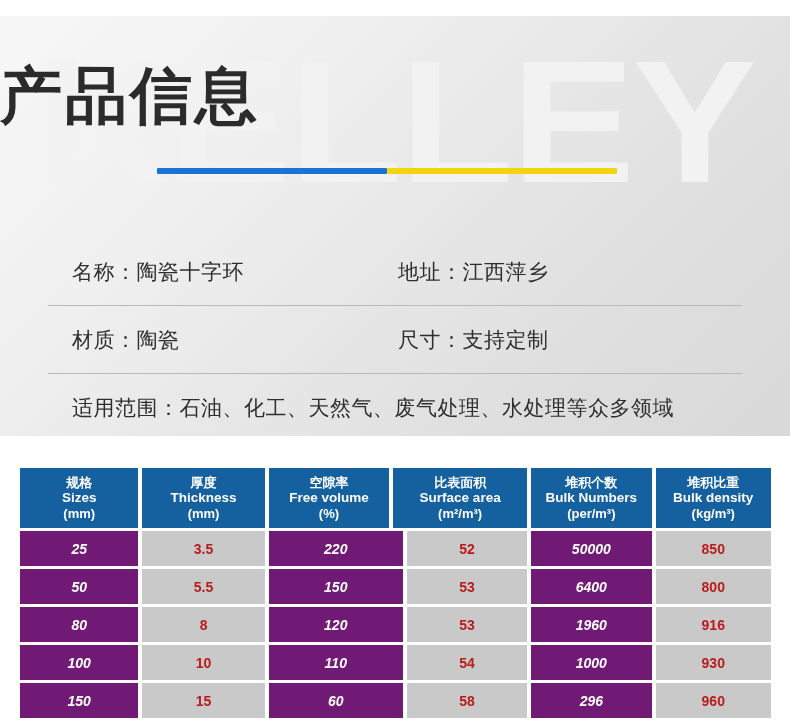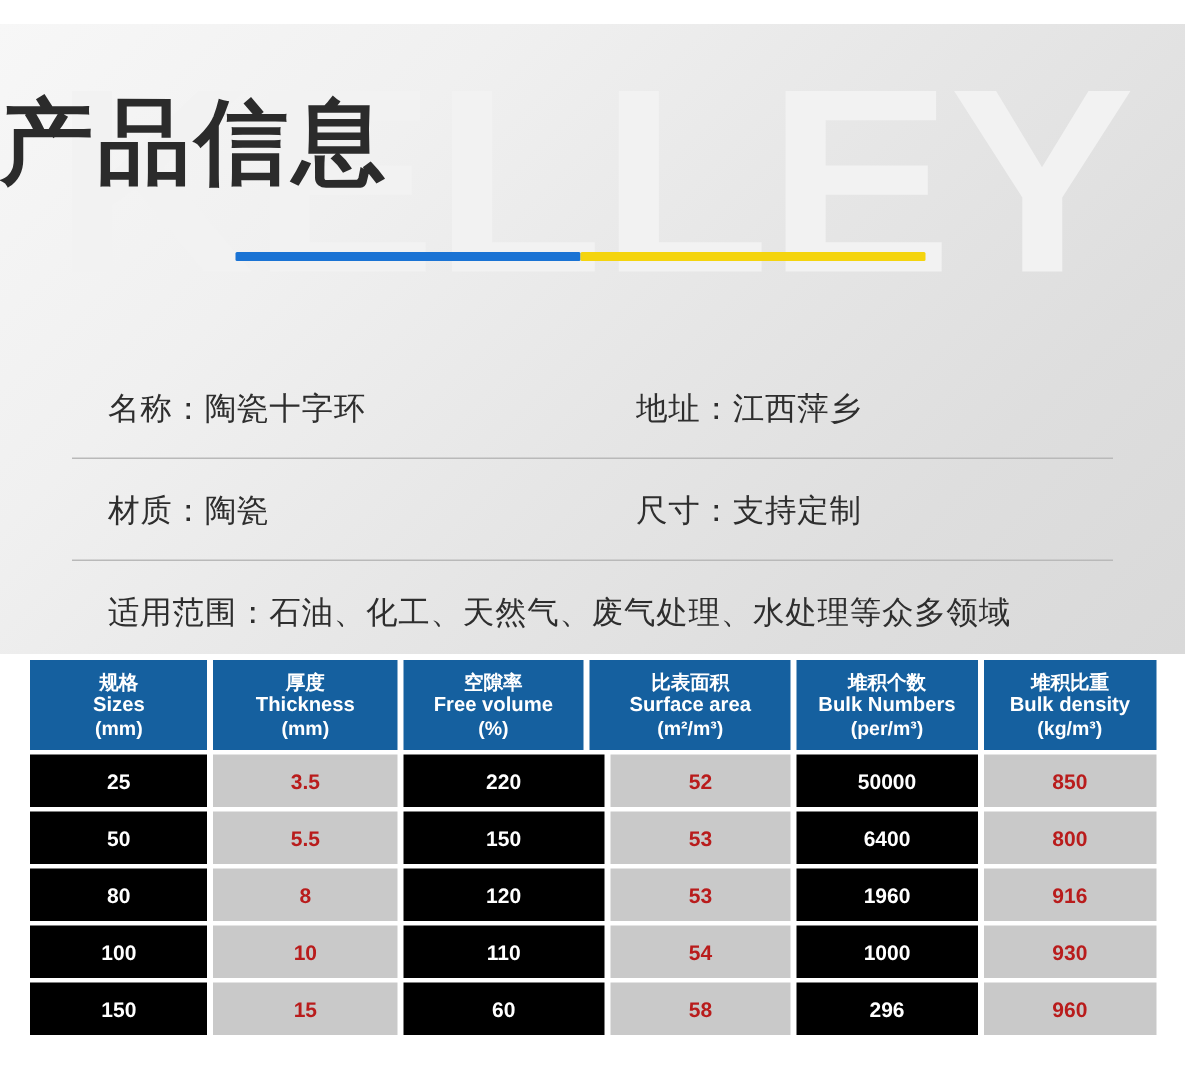--- a/index.html
+++ b/index.html
@@ -92,21 +92,20 @@
     left: 48px;
     top: 222px;
     width: 694px;
   }
 
   .info-row {
     display: flex;
     align-items: center;
     height: 68px;
     box-sizing: border-box;
-    gap: 26px;
   }
   .info-row.divided {
     border-bottom: 1px solid #b9b9b9;
   }
   .info-cell {
     font-size: 21px;
     color: #2e2e2e;
     letter-spacing: 0.5px;
     white-space: nowrap;
   }
@@ -117,20 +116,21 @@
   
   .spec-table {
     position: absolute;
     left: 20px;
     top: 440px;
     width: 751px;
   }
   .t-row {
     display: flex;
     width: 100%;
+    margin-top: 28px;
   }
   .t-cell {
     box-sizing: border-box;
     margin-right: 4px;
     text-align: center;
     display: flex;
     flex-direction: column;
     align-items: center;
     justify-content: center;
   }
@@ -157,22 +157,23 @@
   .th-un { font-size: 13px; font-weight: bold; }
 
   
   .t-body .t-row { margin-top: 3px; }
   .t-body .t-cell {
     height: 35px;
     font-size: 14px;
     font-weight: bold;
   }
   .cell-blue {
-    background: #000000;
+    background: #701a75;
     color: #ffffff;
+    font-style: italic;
   }
   .cell-gray {
     background: #c9c9c9;
     color: #b91c1c;
   }
 </style>
 </head>
 <body>
 
 <div id="page">

